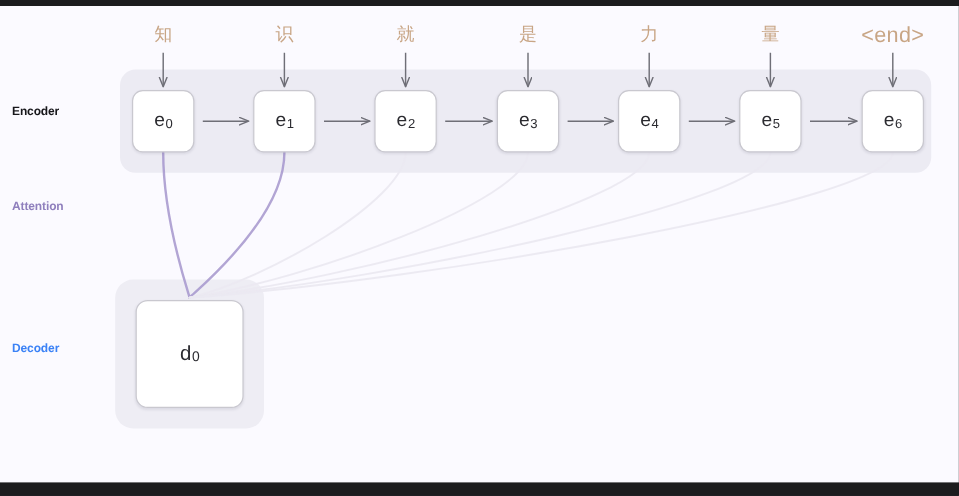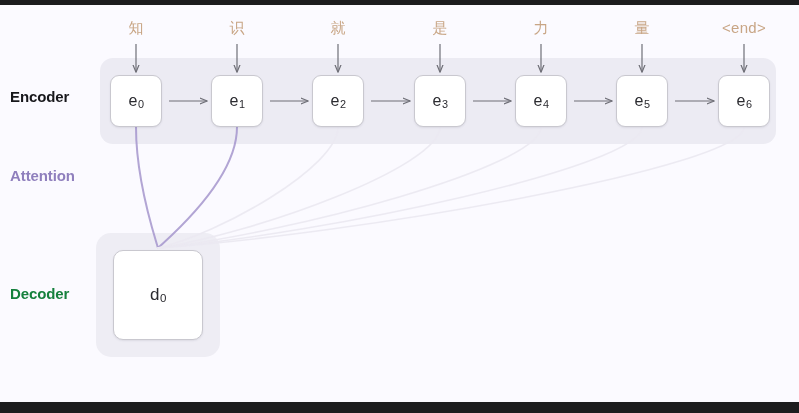--- a/index.html
+++ b/index.html
@@ -37,28 +37,28 @@
     left: 0; top: 5px;
     width: 799px;
     height: 397px;
     background: #fbfaff;
     overflow: hidden;
   }
 
   
   .row-label {
     position: absolute;
-    font-size: 15px;
+    font-size: 10px;
     font-weight: bold;
     letter-spacing: -0.1px;
     white-space: nowrap;
   }
   .row-label.encoder { left: 10px; top: 83px; color: #17171b; }
   .row-label.attention { left: 10px; top: 162px; color: #8f7fbd; }
-  .row-label.decoder { left: 10px; top: 280px; color: #15803d; }
+  .row-label.decoder { left: 10px; top: 280px; color: #3b82f6; }
 
   
   .encoder-band {
     position: absolute;
     left: 100px; top: 53px;
     width: 676px; height: 86px;
     background: #ecebf3;
     border-radius: 13px;
   }
 
@@ -110,21 +110,21 @@
   .token {
     position: absolute;
     top: 14px;
     width: 90px;
     margin-left: -45px;
     text-align: center;
     font-size: 15px;
     color: #c8a585;
     white-space: nowrap;
   }
-  .token.latin { font-size: 15px; letter-spacing: 0.3px; }
+  .token.latin { font-size: 18px; letter-spacing: 0.3px; }
 
   
   .overlay {
     position: absolute;
     left: 0; top: 0;
     width: 799px;
     height: 397px;
     pointer-events: none;
   }
 </style>

